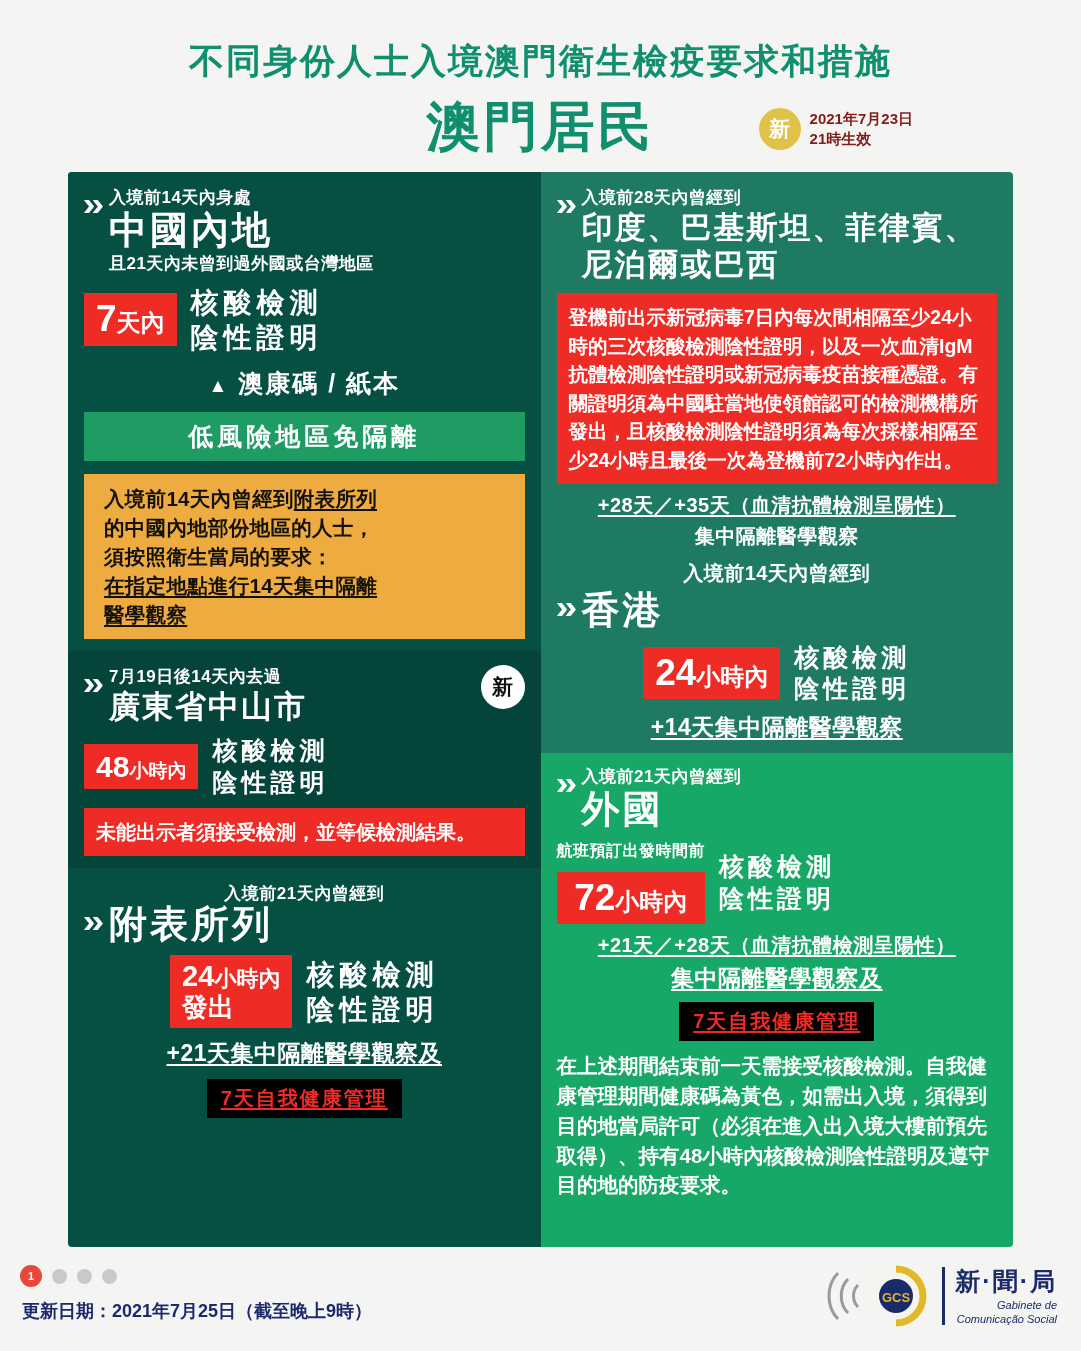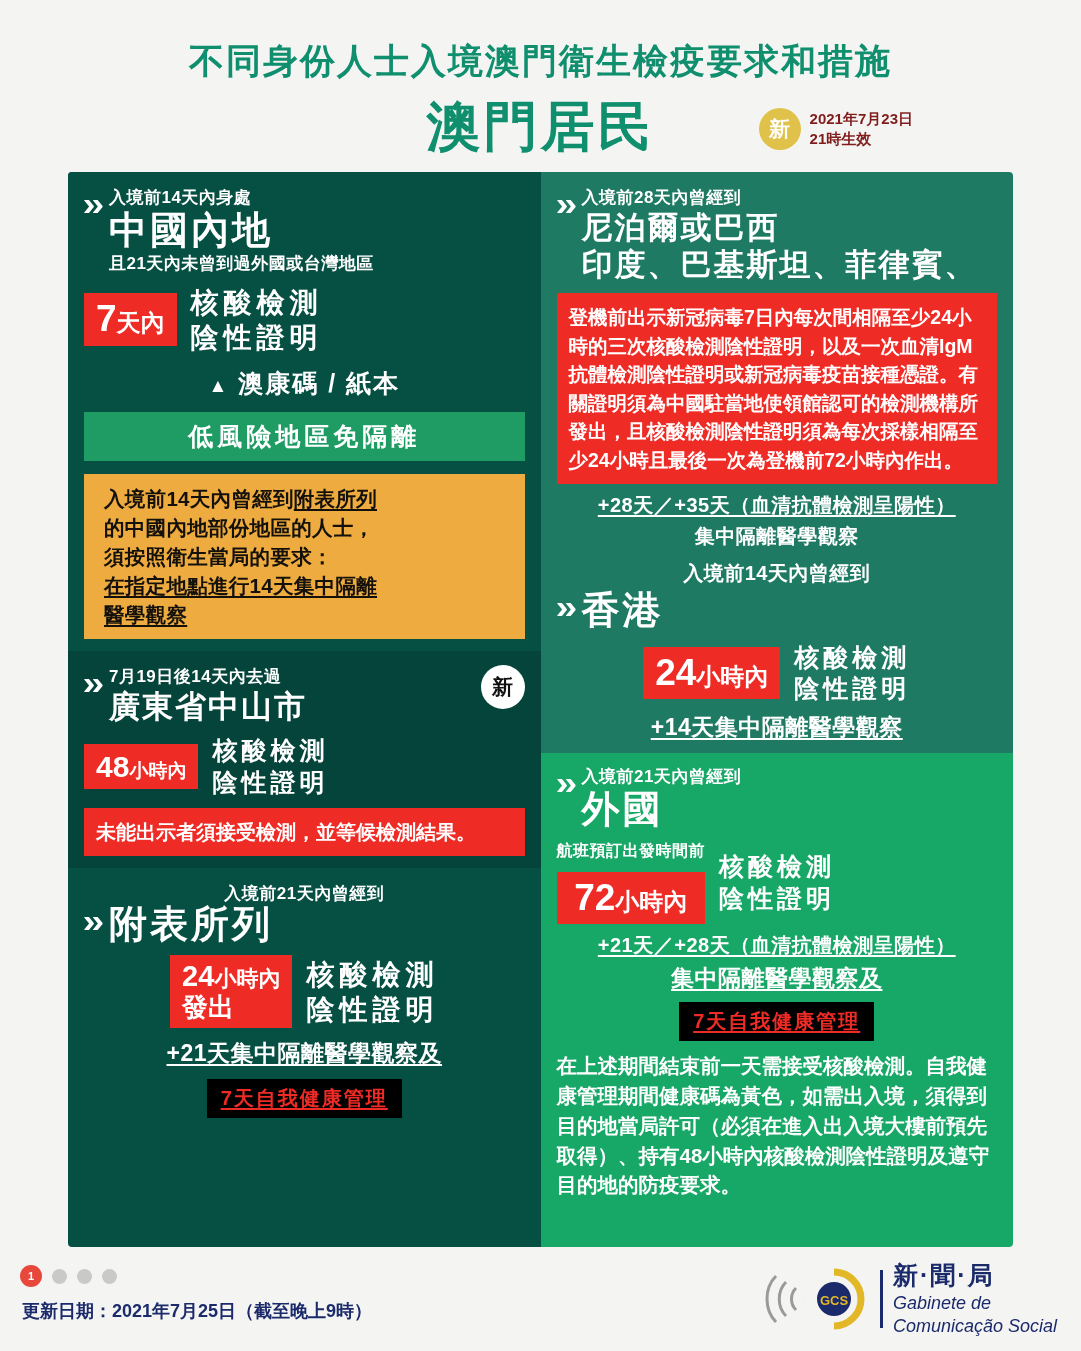--- a/index.html
+++ b/index.html
@@ -153,21 +153,21 @@
   .footer { position: absolute; left: 0; bottom: 0; width: 100%; height: 104px; }
   .dots { position: absolute; left: 20px; top: 18px; display: flex; align-items: center; gap: 10px; }
   .dot { width: 15px; height: 15px; border-radius: 50%; background: #c9c9c7; }
   .dot.active { background: #e8473c; color: #fff; font-size: 11px; font-weight: bold;
                 width: 22px; height: 22px; display: flex; align-items: center; justify-content: center; }
   .upd { position: absolute; left: 22px; top: 52px; color: #1b2a6b; font-size: 18px; font-weight: bold; }
   .logo { position: absolute; right: 24px; top: 12px; display: flex; align-items: center; gap: 10px; }
   .logo-mark { position: relative; width: 108px; height: 74px; }
   .gcs-text { color: #1b2a6b; font-size: 14px; line-height: 1.3; }
   .gcs-text .zh { font-size: 25px; font-weight: bold; letter-spacing: 2px; }
-  .gcs-text .pt { font-style: italic; font-size: 18px; }
+  .gcs-text .pt { font-style: italic; font-size: 11px; text-align: right; }
   .divider { width: 3px; height: 58px; background: #1b2a6b; }
   svg { display: block; }
 </style>
 </head>
 <body>
 
 <div class="header">
   <div class="title-main">不同身份人士入境澳門衛生檢疫要求和措施</div>
   <div class="title-sub">澳門居民</div>
   <div class="stamp-wrap">
@@ -267,22 +267,22 @@
     </div>
   </div>
 
   <div class="col col-right">
 
     <div class="r-top">
       <div class="row-head">
         <span class="chev">»</span>
         <div class="txt">
           <div class="small-w">入境前28天內曾經到</div>
+          <div class="big-w2">印度、巴基斯坦、菲律賓、</div>
           <div class="big-w2">尼泊爾或巴西</div>
-          <div class="big-w2">印度、巴基斯坦、菲律賓、</div>
         </div>
       </div>
       <div class="redpanel tall">登機前出示新冠病毒7日內每次間相隔至少24小時的三次核酸檢測陰性證明，以及一次血清IgM抗體檢測陰性證明或新冠病毒疫苗接種憑證。有關證明須為中國駐當地使領館認可的檢測機構所發出，且核酸檢測陰性證明須為每次採樣相隔至少24小時且最後一次為登機前72小時內作出。</div>
       <div class="center-w ul mt8">+28天／+35天（血清抗體檢測呈陽性）</div>
       <div class="center-w mt4">集中隔離醫學觀察</div>
 
       <div style="margin-top:10px;">
         <div class="center-w">入境前14天內曾經到</div>
         <div class="row-head" style="margin-top:2px;">
           <span class="chev">»</span>

